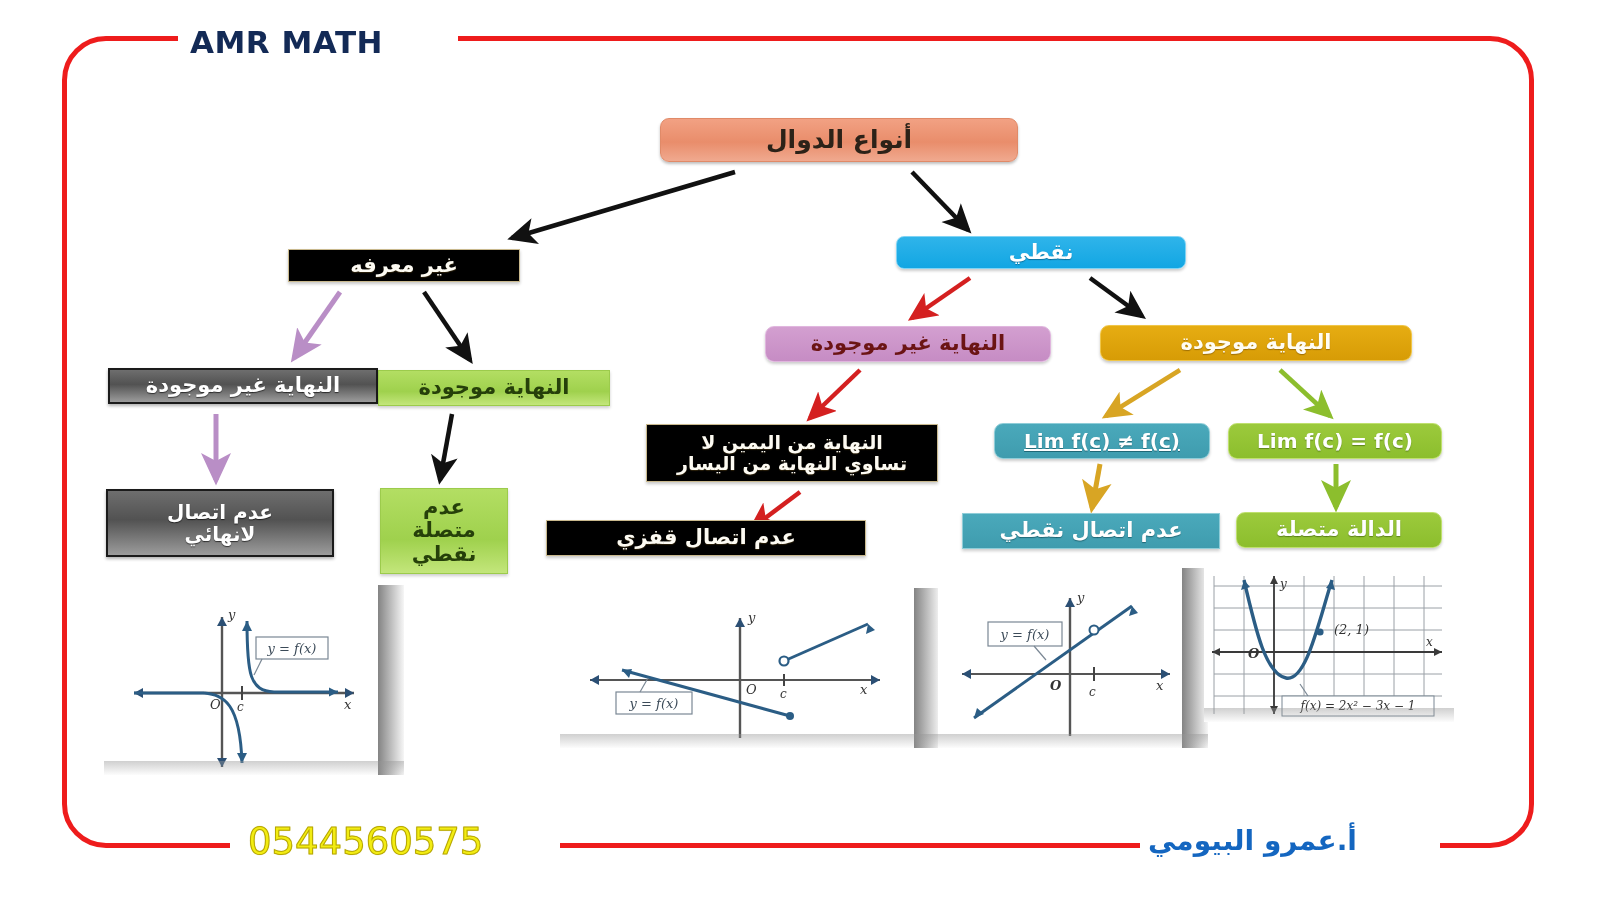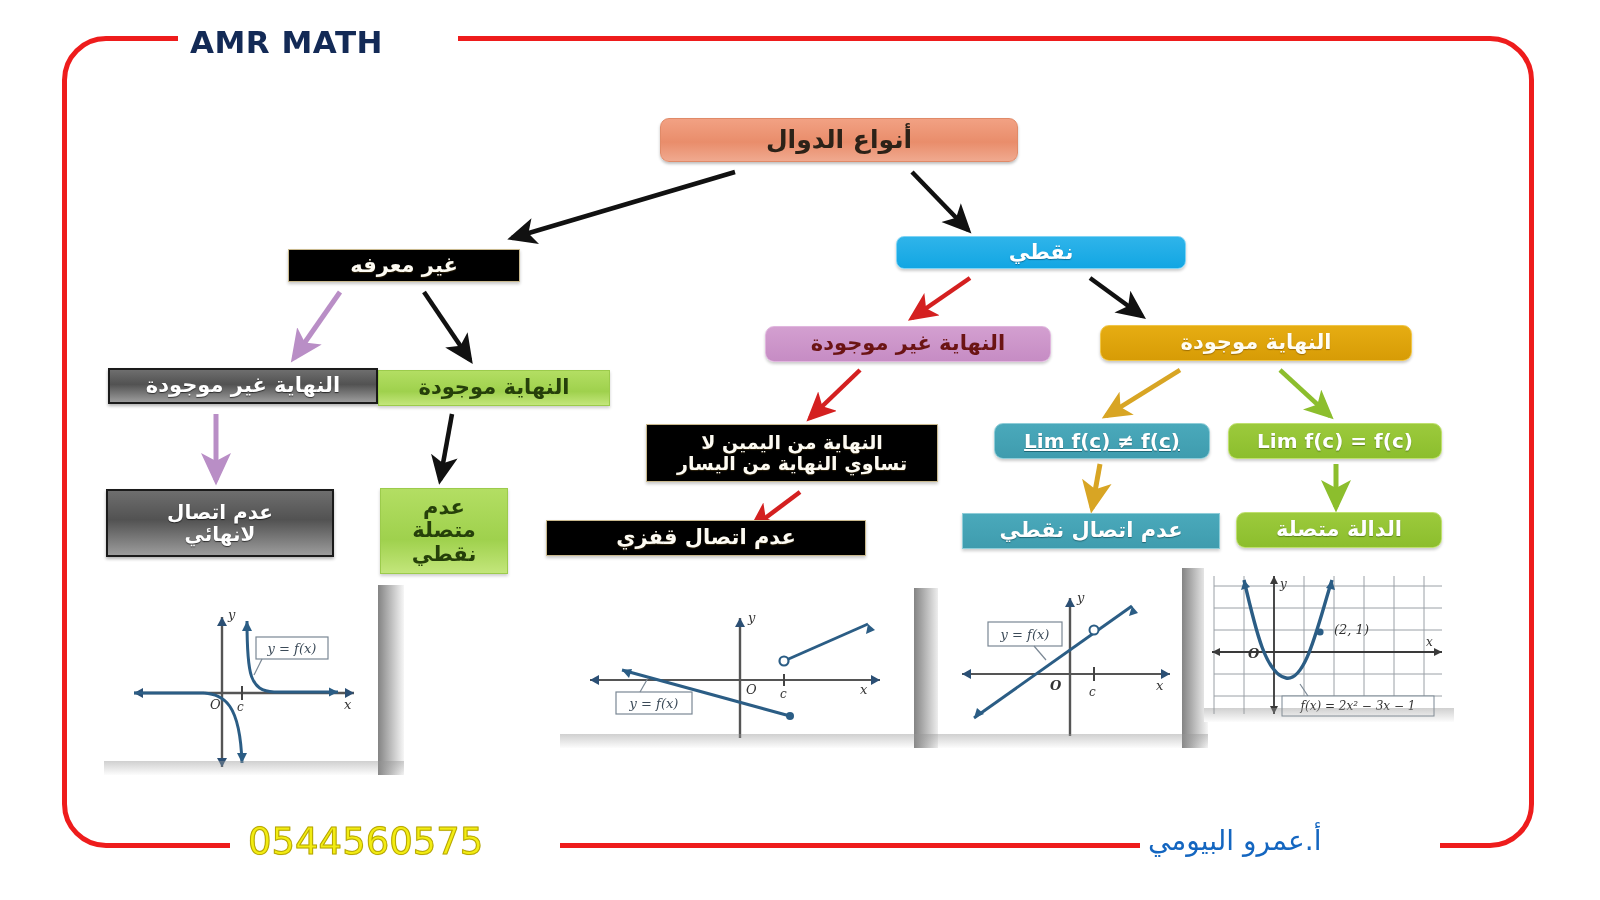--- a/index.html
+++ b/index.html
@@ -56,21 +56,21 @@
     -webkit-text-stroke: 1px #b8a800;
     text-shadow: 0 0 1px #8e8400;
     white-space: nowrap;
     font-family: "DejaVu Sans", "Liberation Sans", sans-serif;
   }
   .footer-author {
     position: absolute;
     left: 1148px;
     top: 824px;
     font-size: 28px;
-    font-weight: normal;
+    font-weight: bold;
     color: #1466c0;
     direction: rtl;
     white-space: nowrap;
   }
 
   
   .node {
     position: absolute;
     display: flex;
     align-items: center;

